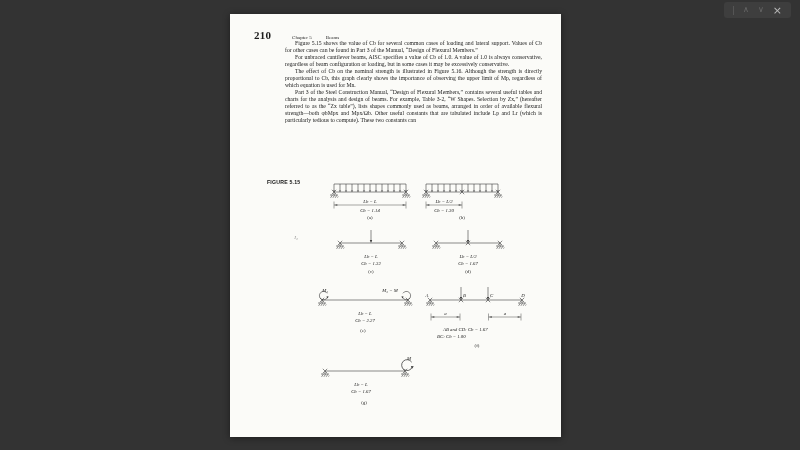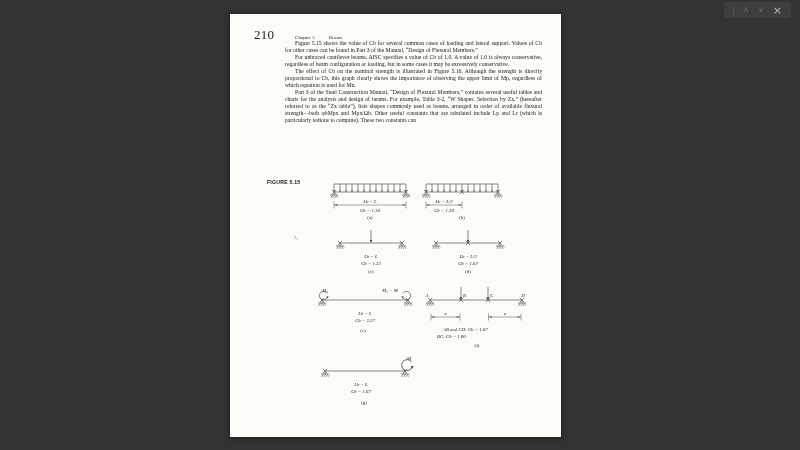--- a/index.html
+++ b/index.html
@@ -11,21 +11,21 @@
   .tb-sep{width:1px;height:9px;background:#555;}
   .tb-btn{background:none;border:none;padding:0;margin:0;cursor:pointer;line-height:1;
     font-family:"DejaVu Sans",sans-serif;display:flex;align-items:center;}
   .tb-btn .glyph{font-size:8px;color:#686868;}
   .tb-btn .glyph-close{font-size:11px;color:#b9b9b9;}
 
   
   .page{position:absolute;left:230px;top:14px;width:331px;height:423px;background:#fbfbf8;
     box-shadow:0 1px 7px rgba(0,0,0,0.45);color:#1d1d1d;}
   .page-header{position:absolute;left:24px;top:11px;white-space:nowrap;}
-  .pg-num{font-weight:normal;font-size:13px;letter-spacing:0.2px;}
+  .pg-num{font-weight:bold;font-size:11px;letter-spacing:0.2px;}
   .pg-chap{font-size:5px;margin-left:17px;color:#2a2a2a;}
   .pg-title{font-size:5px;margin-left:10px;color:#2a2a2a;}
 
   .page-body{position:absolute;left:55px;top:26px;width:257px;font-size:5.7px;line-height:7px;
     text-align:justify;color:#222;}
   .page-body p{margin:0;text-indent:10px;}
 
   .fig-label{position:absolute;left:37px;top:165px;font-family:"Liberation Sans",sans-serif;
     font-weight:bold;font-size:5.2px;letter-spacing:0.2px;color:#111;}
 

